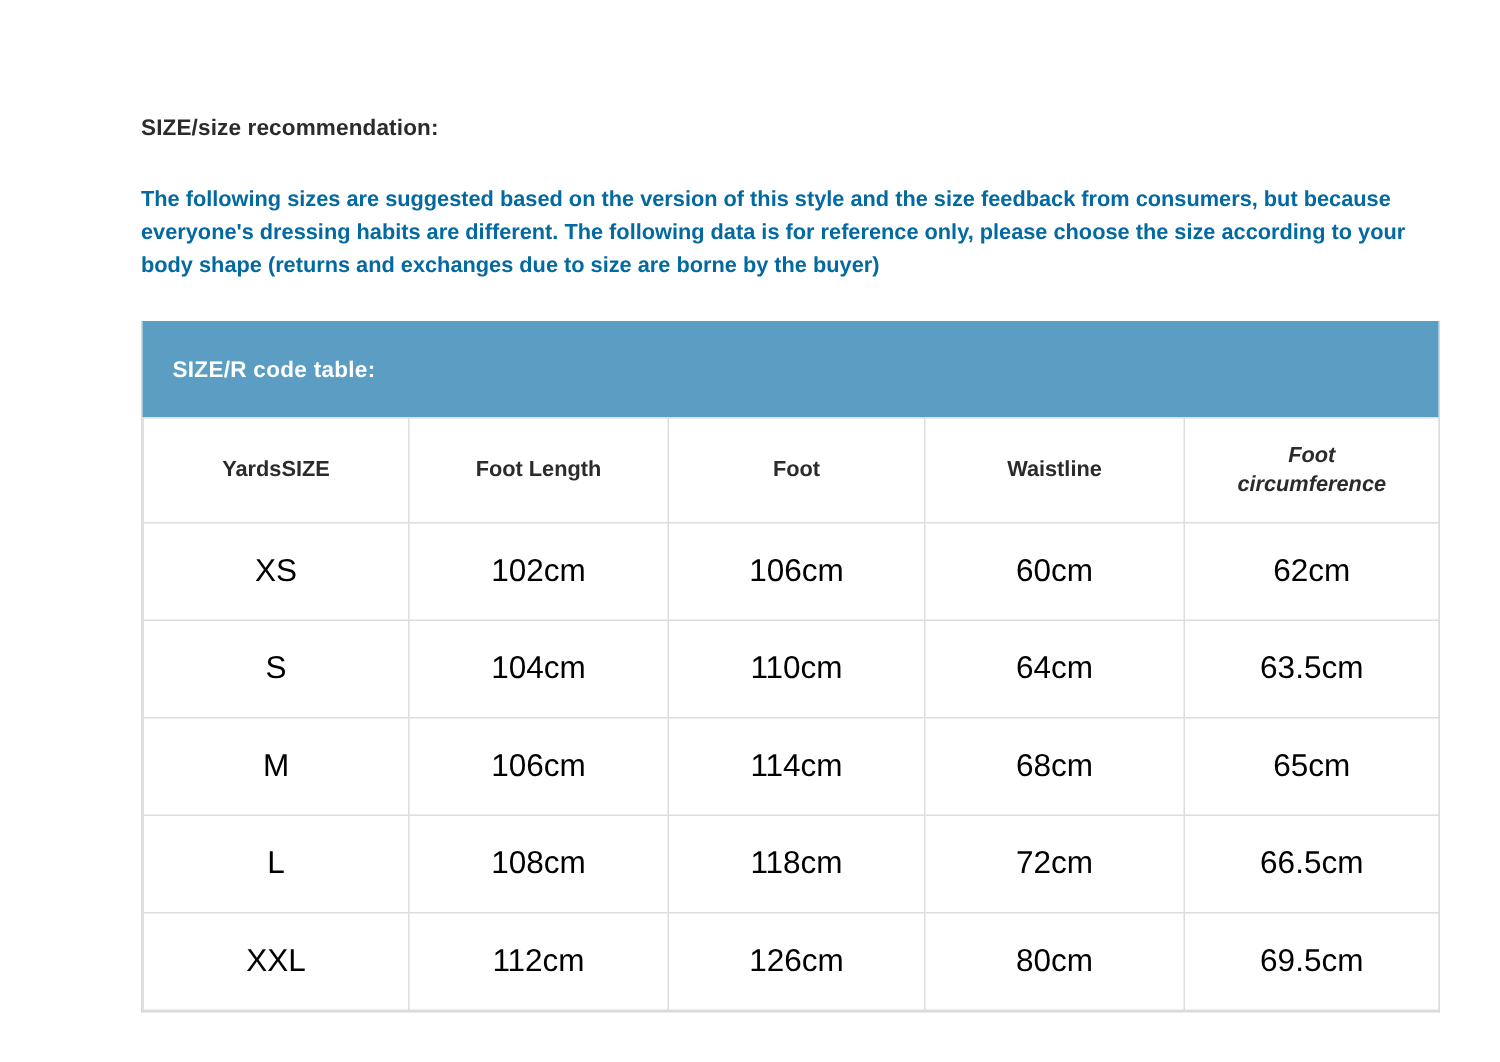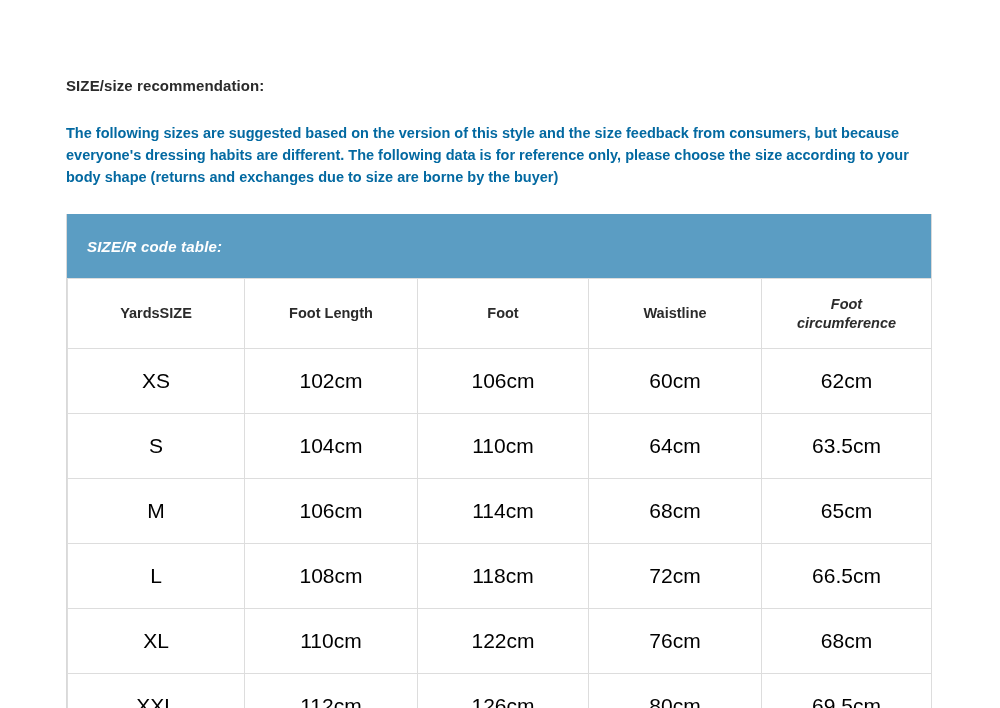--- a/index.html
+++ b/index.html
@@ -12,21 +12,21 @@
     background: #ffffff;
     font-family: "Liberation Sans", sans-serif;
     color: #333333;
     overflow: hidden;
   }
   .page {
     position: relative;
     width: 1000px;
     height: 552px;
     box-sizing: border-box;
-    padding: 0 66px;
+    padding: 0 94px;
   }
   .heading {
     font-size: 15px;
     font-weight: bold;
     color: #2b2b2b;
     letter-spacing: 0.1px;
     padding-top: 76px;
     line-height: 20px;
   }
   .intro {
@@ -48,21 +48,20 @@
     background: #5b9dc3;
     color: #ffffff;
     font-size: 15px;
     font-weight: bold;
     height: 64px;
     display: flex;
     align-items: center;
     padding-left: 20px;
     box-sizing: border-box;
     letter-spacing: 0.2px;
-    font-style: italic;
   }
   table {
     border-collapse: collapse;
     width: 100%;
     table-layout: fixed;
   }
   th, td {
     border: 1px solid #dddddd;
     text-align: center;
     vertical-align: middle;
@@ -152,27 +151,20 @@
           <td>65cm</td>
         </tr>
         <tr>
           <td class="size-cell">L</td>
           <td>108cm</td>
           <td>118cm</td>
           <td>72cm</td>
           <td>66.5cm</td>
         </tr>
         <tr>
-          <td class="size-cell">XL</td>
-          <td>110cm</td>
-          <td>122cm</td>
-          <td>76cm</td>
-          <td>68cm</td>
-        </tr>
-        <tr>
           <td class="size-cell">XXL</td>
           <td>112cm</td>
           <td>126cm</td>
           <td>80cm</td>
           <td>69.5cm</td>
         </tr>
       </tbody>
     </table>
   </div>
 </div>

